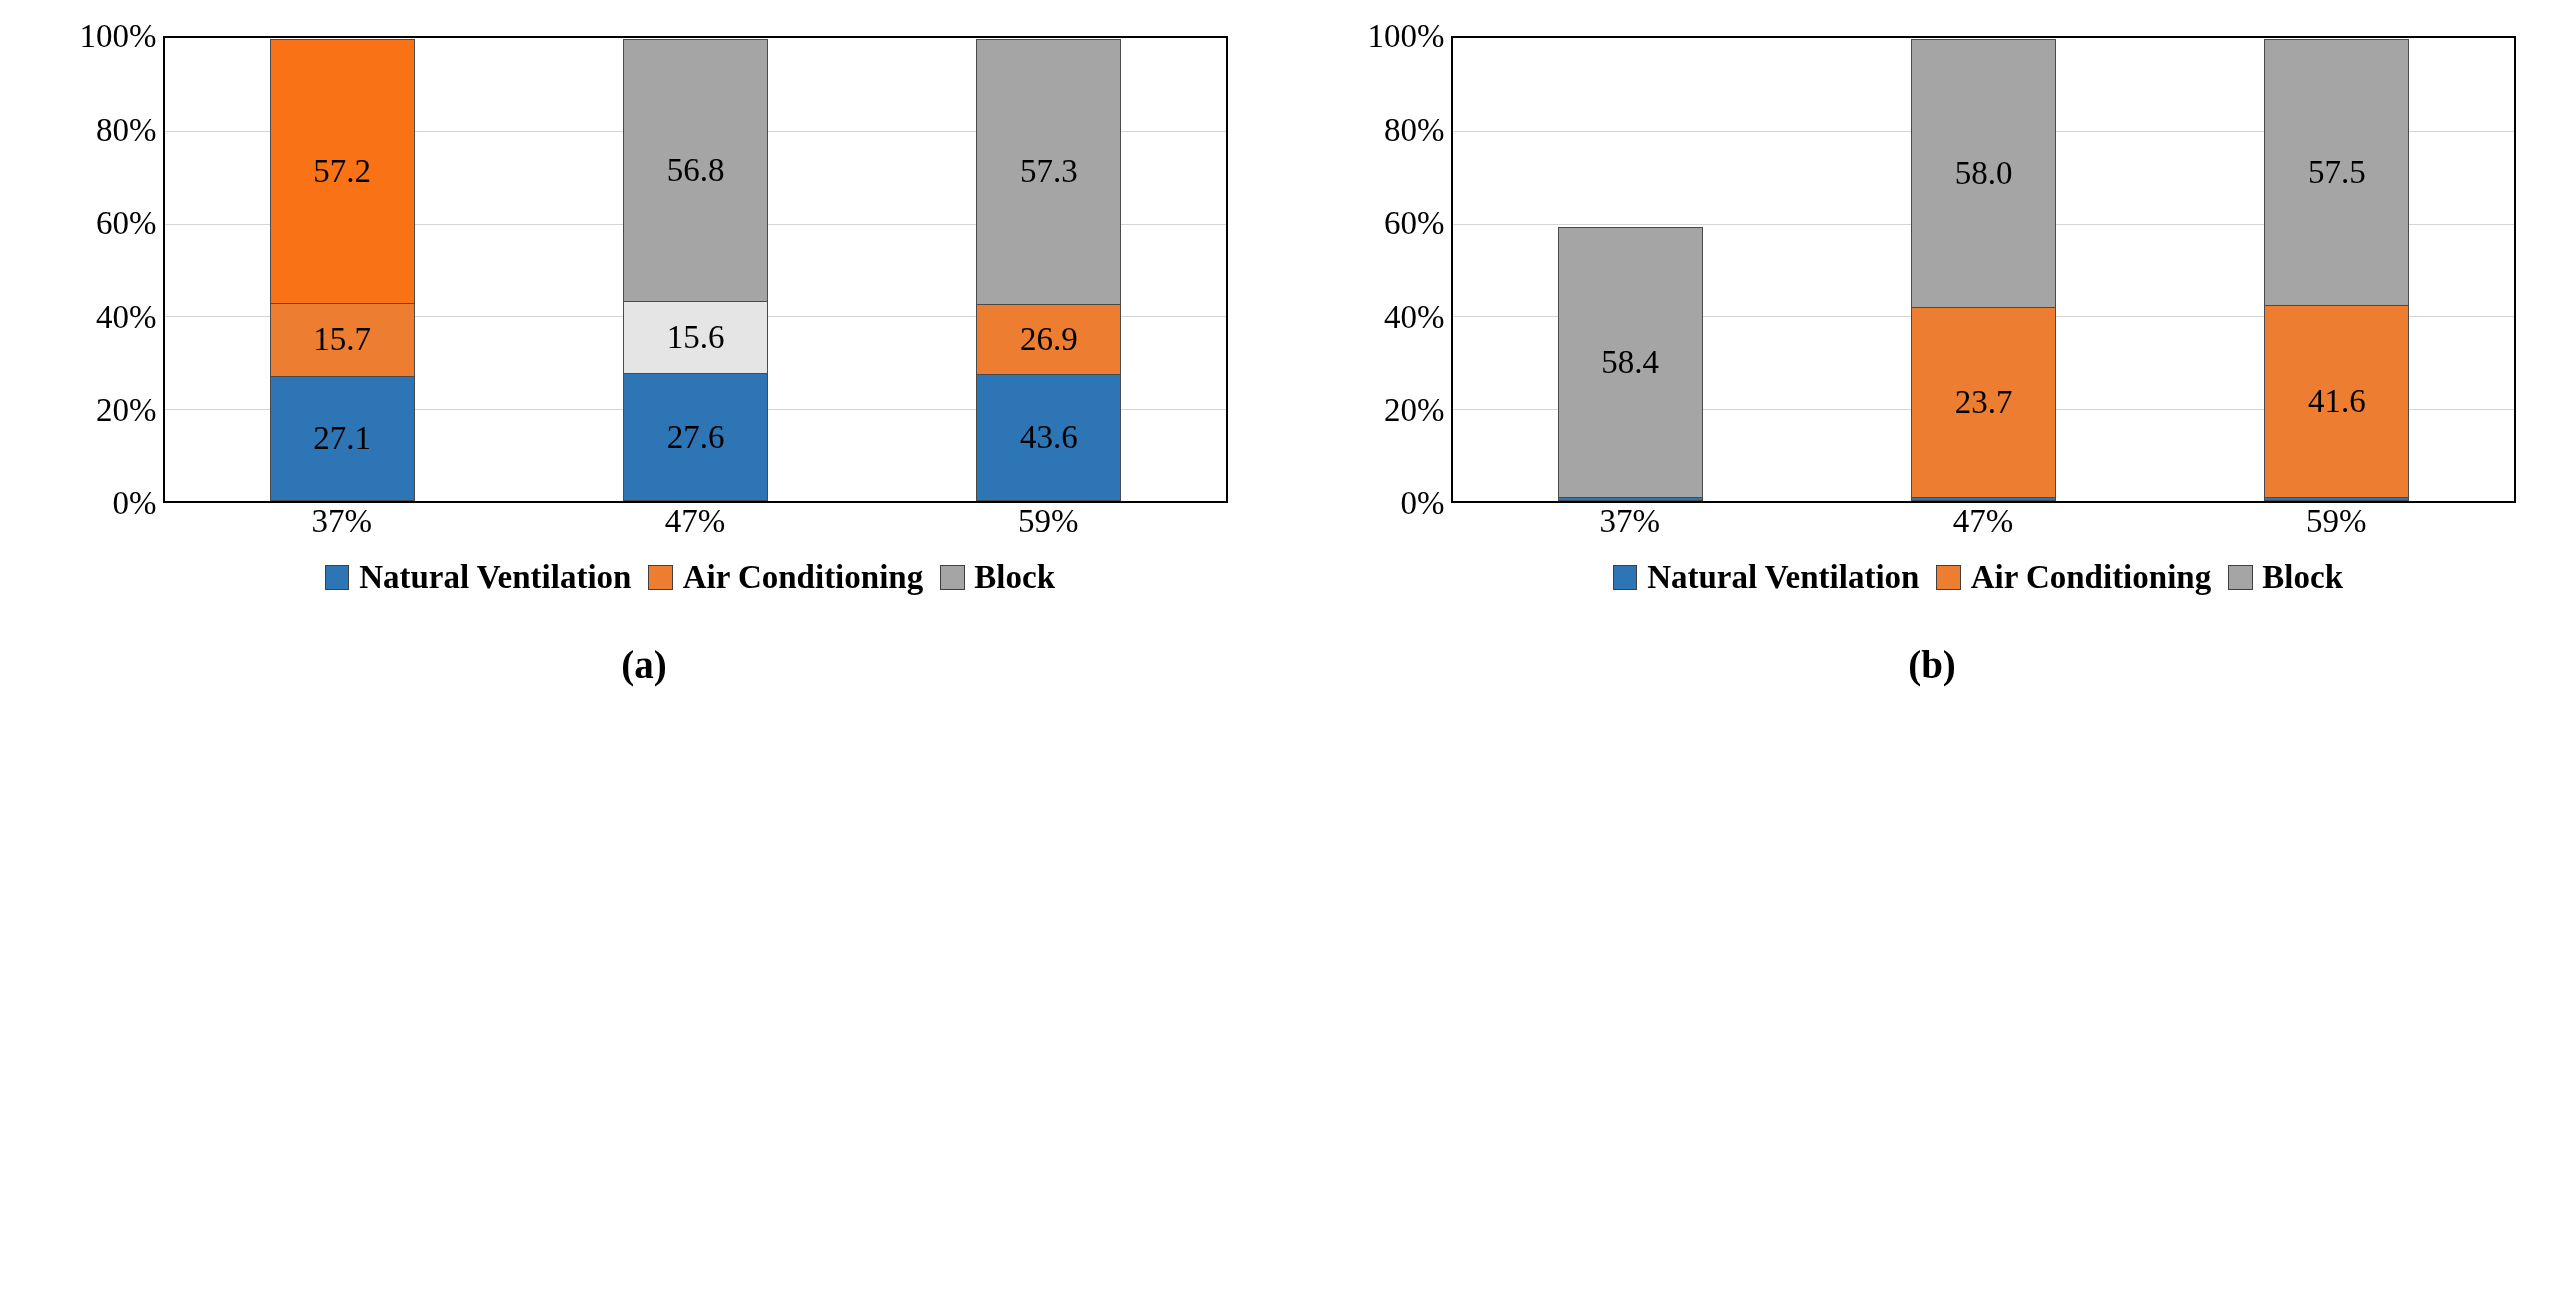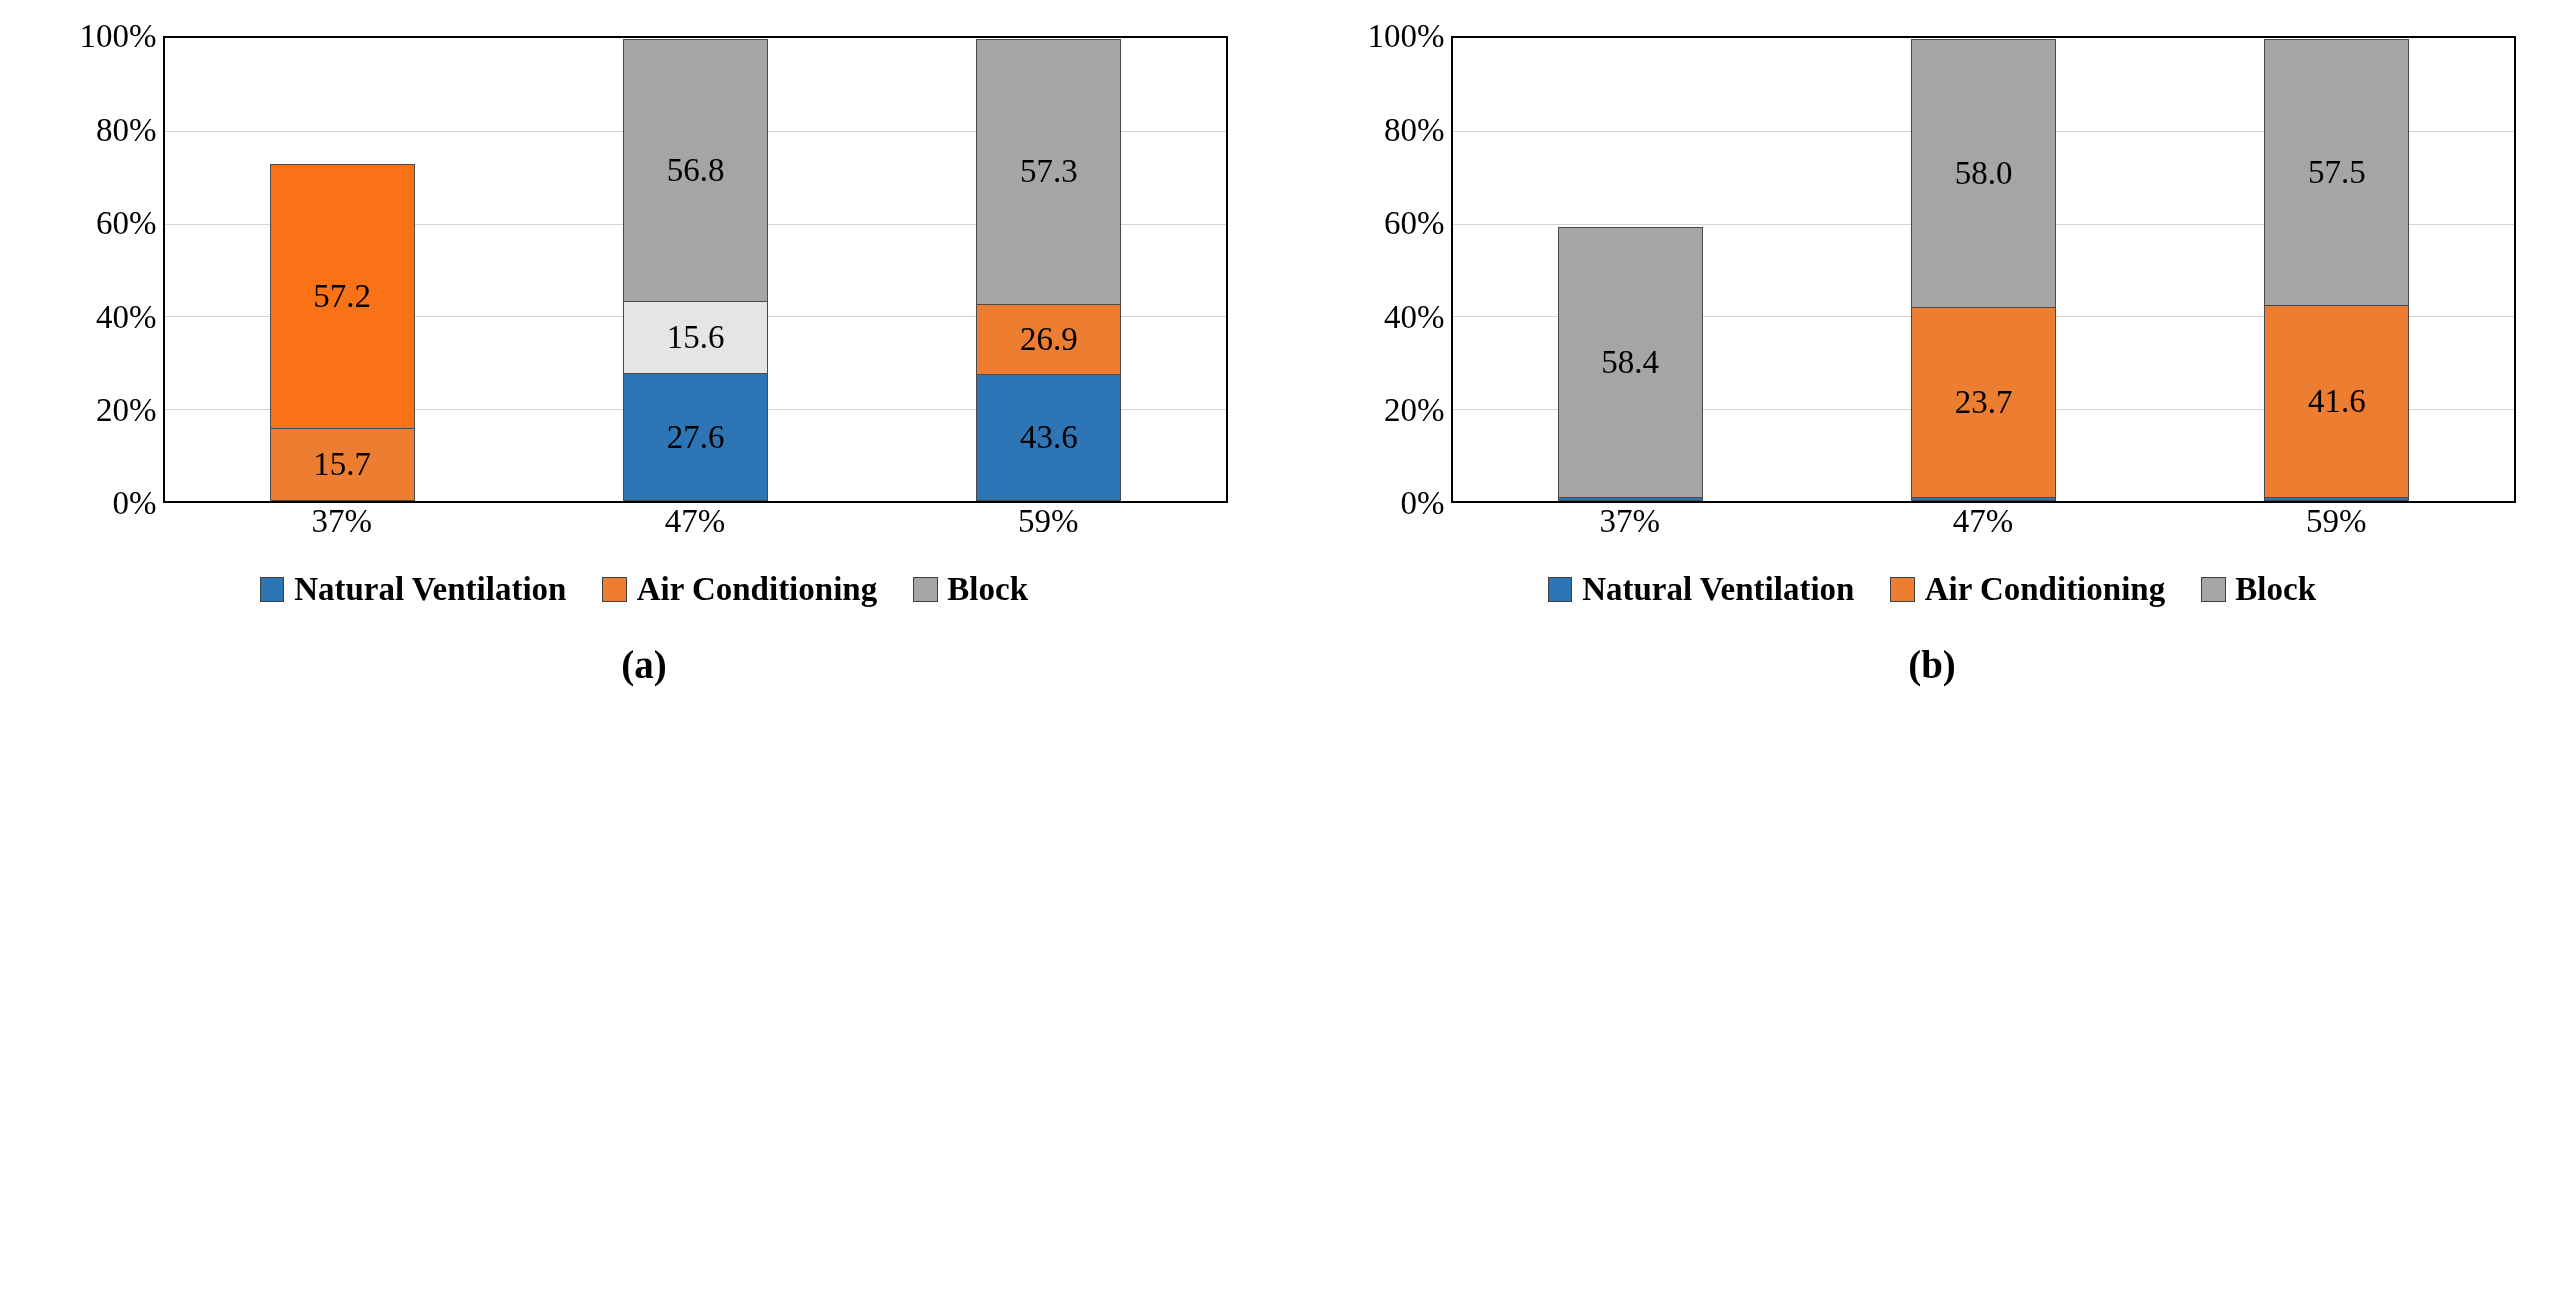--- a/index.html
+++ b/index.html
@@ -147,23 +147,24 @@
   }
 
   
   .legend {
     position: absolute;
     left: 0;
     top: 559px;
     width: 1288px;
     height: 49px;
     display: flex;
-    align-items: flex-end;
+    align-items: flex-start;
     justify-content: center;
-    gap: 36px;
+    gap: 17px;
+    padding-left: 46px;
   }
   .legend-item {
     display: flex;
     align-items: center;
     gap: 9.8px;
   }
   .legend-swatch {
     width: 24.4px;
     height: 24.4px;
     border: 0.8px solid #3f3f3f;
@@ -219,20 +220,23 @@
 
       <div class="bars">
 
         <div class="bar-col">
           <div class="seg" style="height:57.2%;background:#f97316">
             <span class="seg-label">57.2</span>
           </div>
           <div class="seg" style="height:15.7%;background:#ED7D31">
             <span class="seg-label">15.7</span>
           </div>
+          <div class="seg" style="height:27.1%;background:#2E75B6">
+            <span class="seg-label">27.1</span>
+          </div>
         </div>
 
         <div class="bar-col">
           <div class="seg" style="height:56.8%;background:#A5A5A5">
             <span class="seg-label">56.8</span>
           </div>
           <div class="seg" style="height:15.6%;background:#e5e5e5">
             <span class="seg-label">15.6</span>
           </div>
           <div class="seg" style="height:27.6%;background:#2E75B6">

